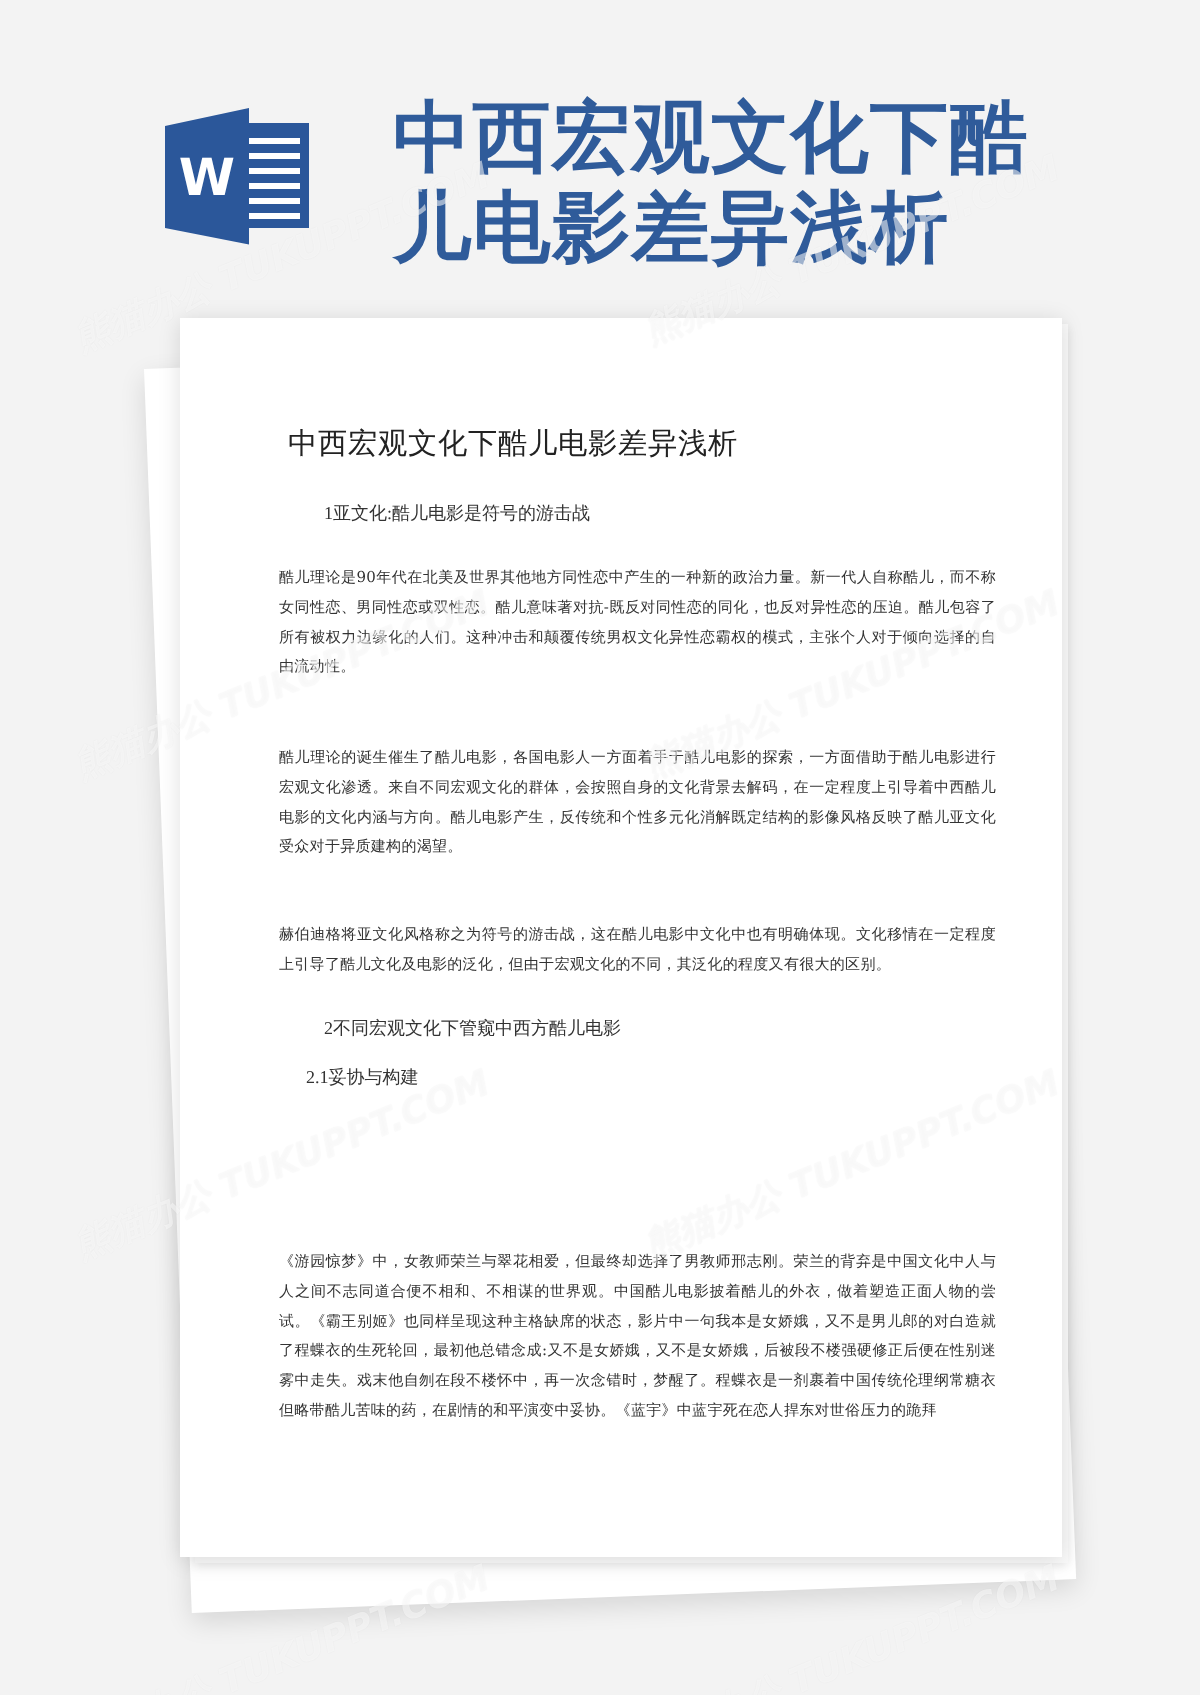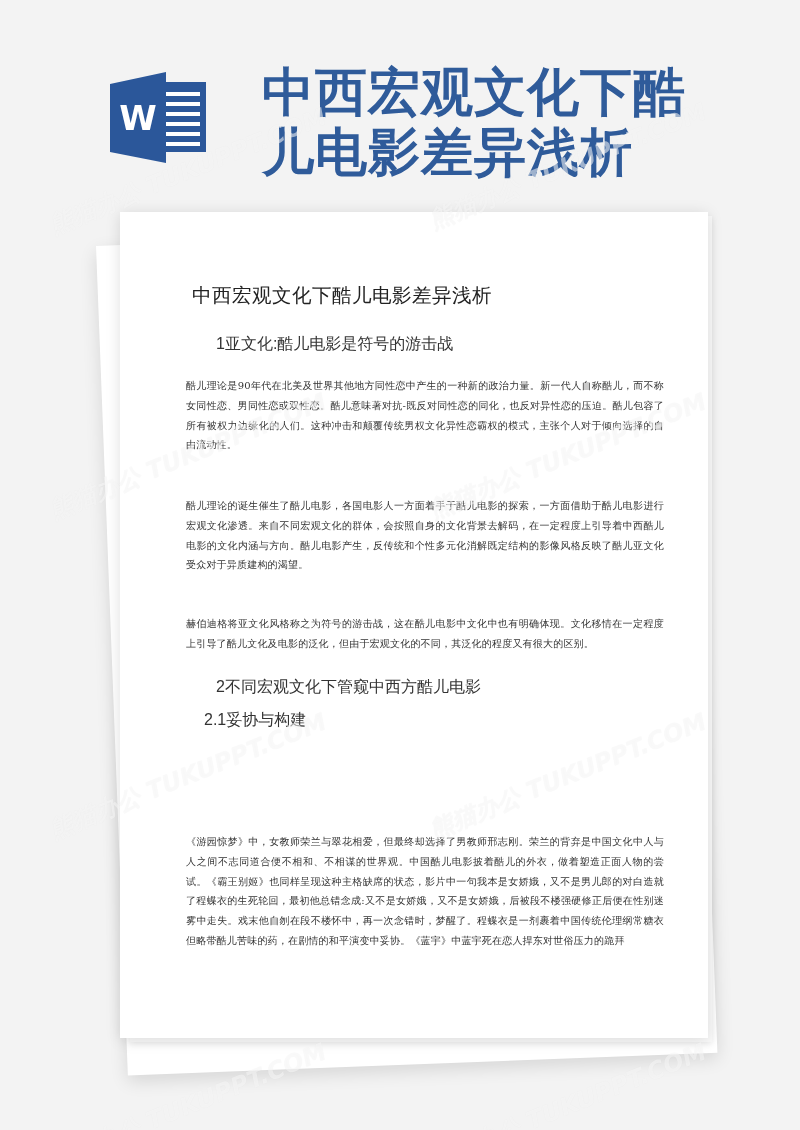--- a/index.html
+++ b/index.html
@@ -33,21 +33,21 @@
   .page {
     position: absolute; left: 120px; top: 212px; width: 588px; height: 826px;
     background: #fff; box-shadow: 0 2px 14px rgba(0,0,0,0.13);
   }
   .doc-title {
     position: absolute; left: 72px; top: 70px;
     font-family: "DejaVu Sans", sans-serif; font-size: 19.5px; color: #222;
     letter-spacing: 0.5px;
   }
   .heading {
-    position: absolute; font-family: Liberation Sans, sans-serif; font-size: 16px; color: #333;
+    position: absolute; font-family: Liberation Serif, serif; font-size: 12px; color: #333;
   }
   .para {
     position: absolute; left: 66px; width: 478px;
     font-family: "DejaVu Serif", serif; font-size: 10px; line-height: 19.8px;
     color: #333; letter-spacing: 0.2px; text-align: justify;
   }
 </style>
 </head>
 <body>
 

